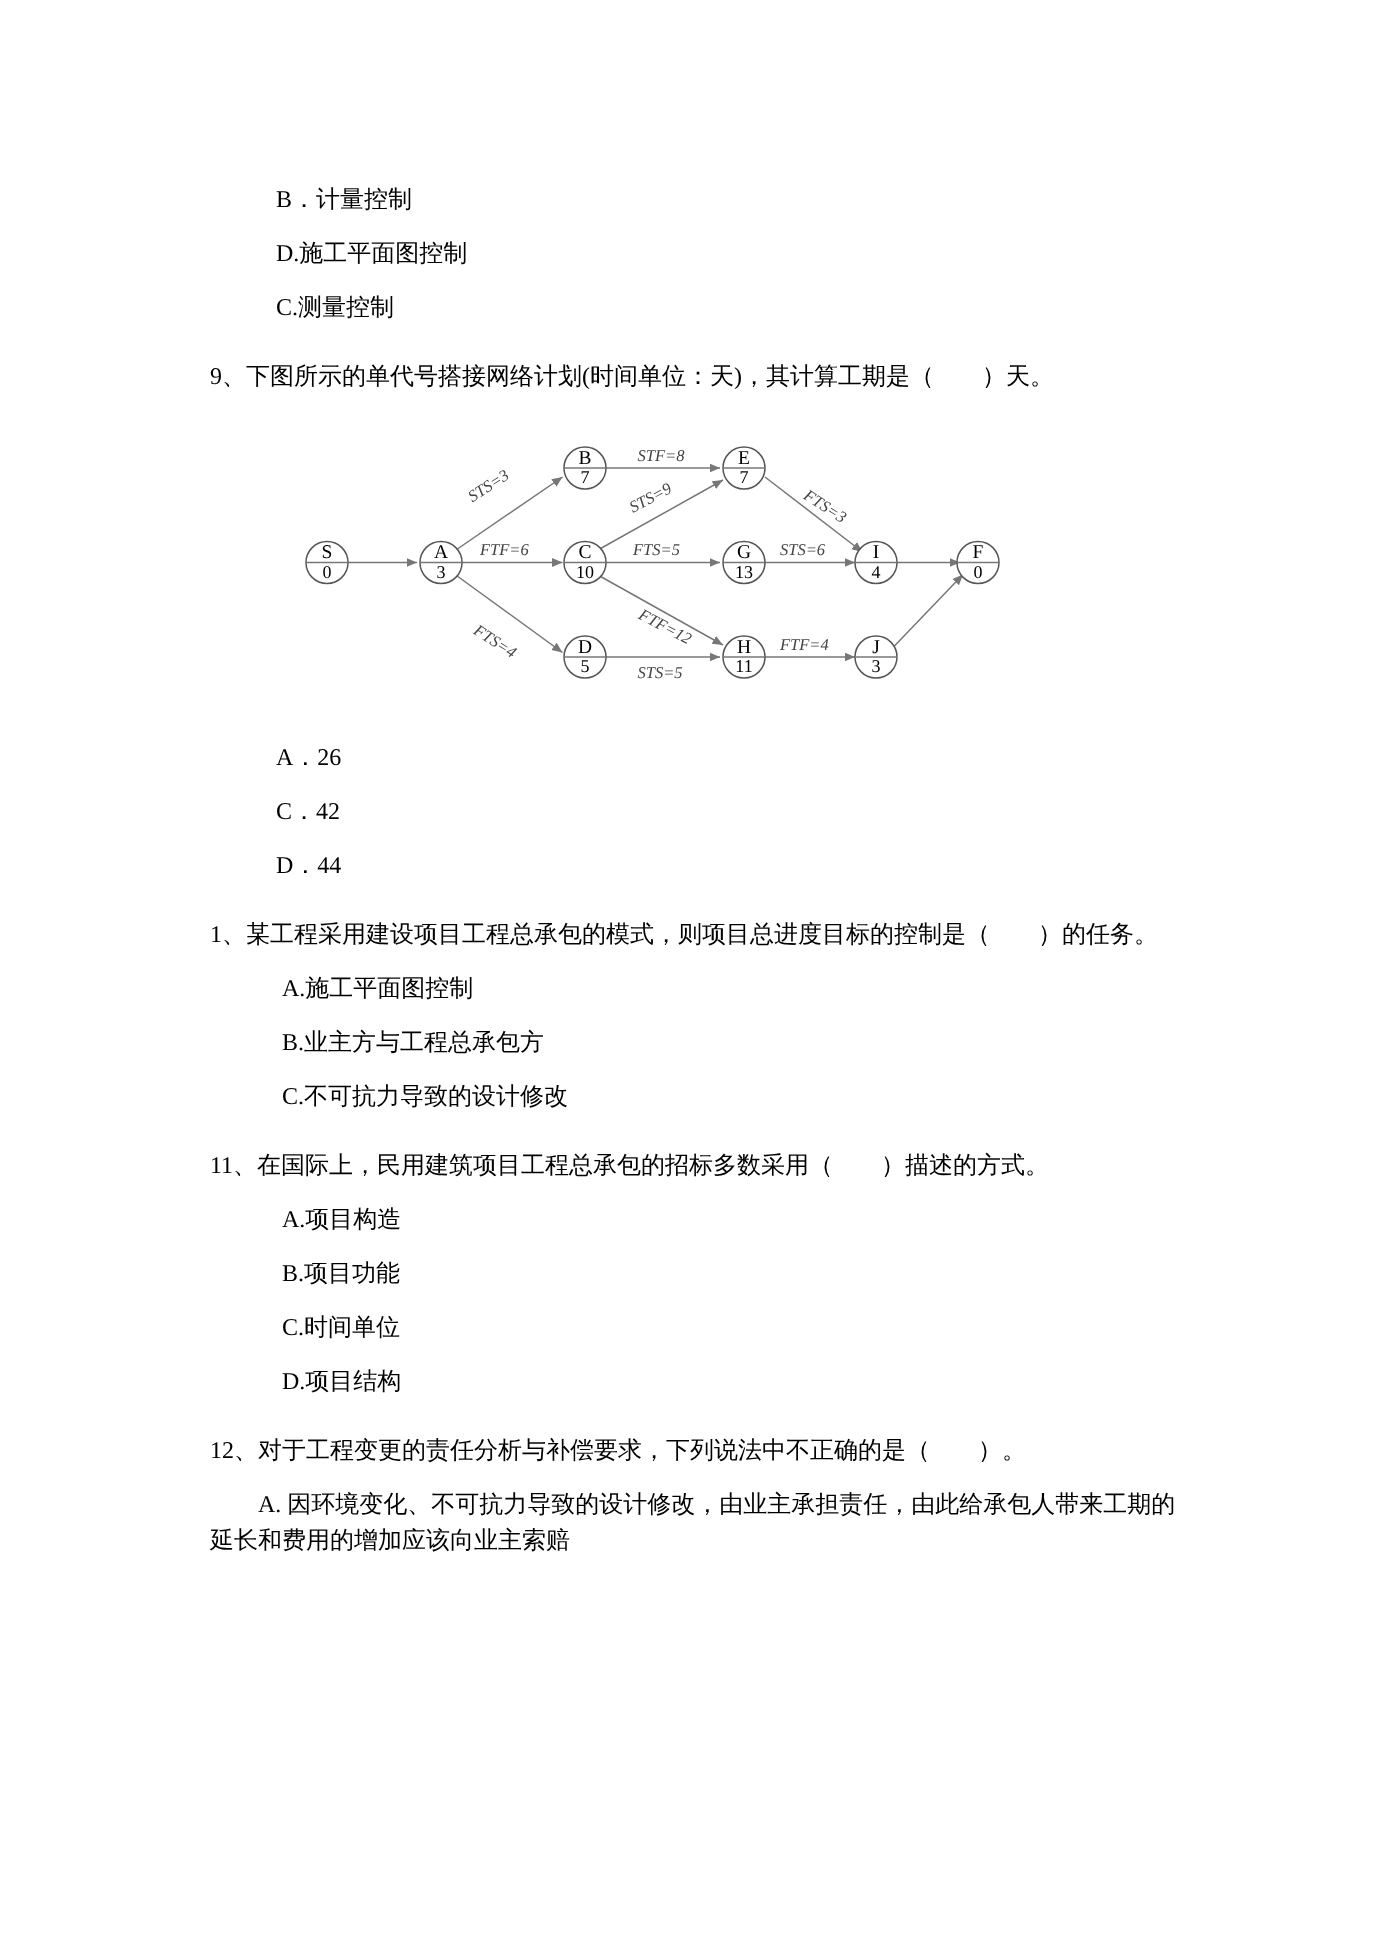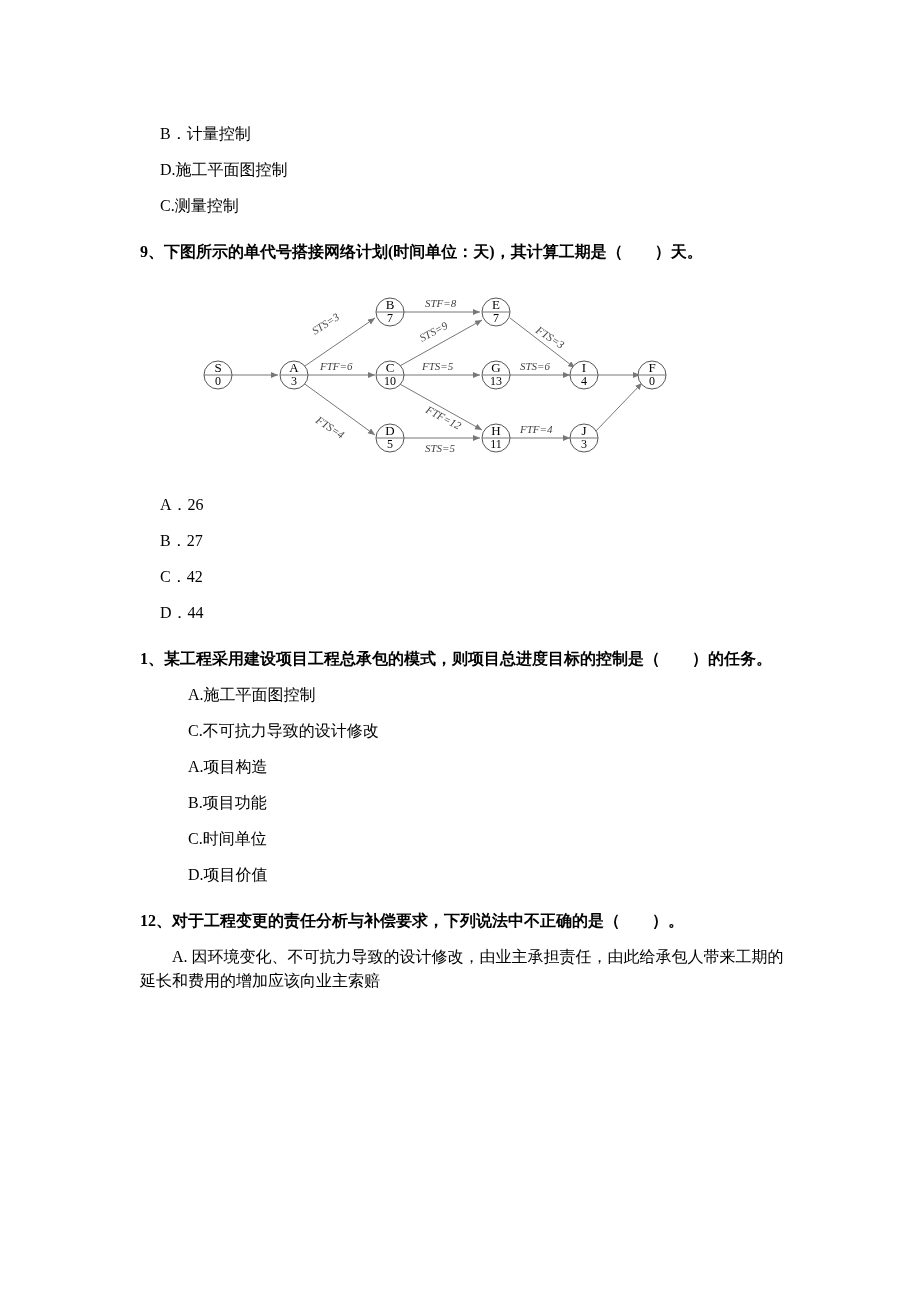--- a/index.html
+++ b/index.html
@@ -12,25 +12,24 @@
     line-height: 1.5;
   }
   .page {
     width: 920px;
     min-height: 1302px;
     box-sizing: border-box;
     padding: 110px 130px 60px 140px;
     position: relative;
   }
   .option {
-    margin: 12px 0 12px 20px;
+    margin: 12px 0 12px 44px;
   }
   .question {
     margin: 22px 0 12px 0;
-    font-weight: bold;
   }
   .indent-opt {
     margin-left: 48px;
   }
   .diagram {
     margin: 14px 0 14px 60px;
     width: 470px;
     height: 170px;
   }
   .bubble {
@@ -195,29 +194,30 @@
 
     <g>
       <ellipse class="bubble" cx="452" cy="85" rx="14" ry="14"></ellipse>
       <line class="edge" x1="438" y1="85" x2="466" y2="85"></line>
       <text class="node-label" x="452" y="82">F</text>
       <text class="node-dur" x="452" y="95">0</text>
     </g>
   </svg>
 
   <div class="option">A．26</div>
-  <div class="option">B．27</div>
   <div class="option">C．42</div>
   <div class="option">D．44</div>
 
   <div class="question">1、某工程采用建设项目工程总承包的模式，则项目总进度目标的控制是（　　）的任务。</div>
   <div class="option indent-opt">A.施工平面图控制</div>
+  <div class="option indent-opt">B.业主方与工程总承包方</div>
   <div class="option indent-opt">C.不可抗力导致的设计修改</div>
 
+  <div class="question">11、在国际上，民用建筑项目工程总承包的招标多数采用（　　）描述的方式。</div>
   <div class="option indent-opt">A.项目构造</div>
   <div class="option indent-opt">B.项目功能</div>
   <div class="option indent-opt">C.时间单位</div>
-  <div class="option indent-opt">D.项目价值</div>
+  <div class="option indent-opt">D.项目结构</div>
 
   <div class="question">12、对于工程变更的责任分析与补偿要求，下列说法中不正确的是（　　）。</div>
   <div class="q12-para">　　A. 因环境变化、不可抗力导致的设计修改，由业主承担责任，由此给承包人带来工期的延长和费用的增加应该向业主索赔</div>
 
 </div>
 
 </body></html>

